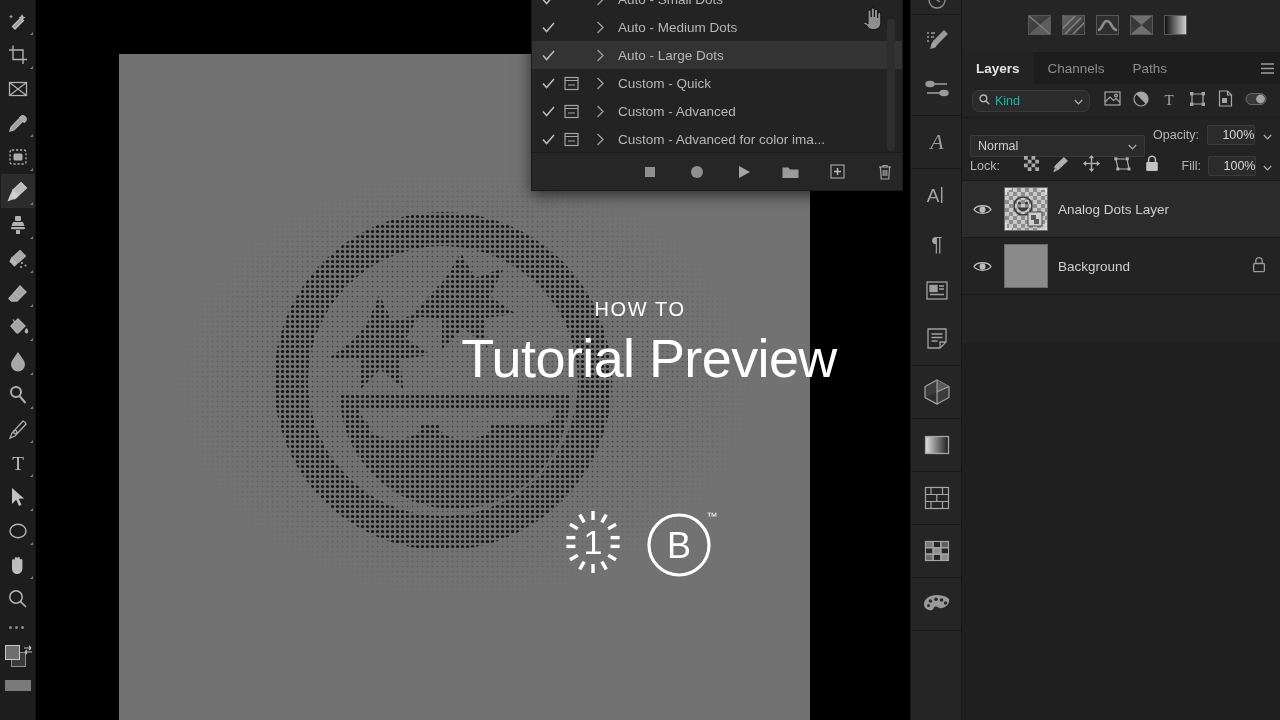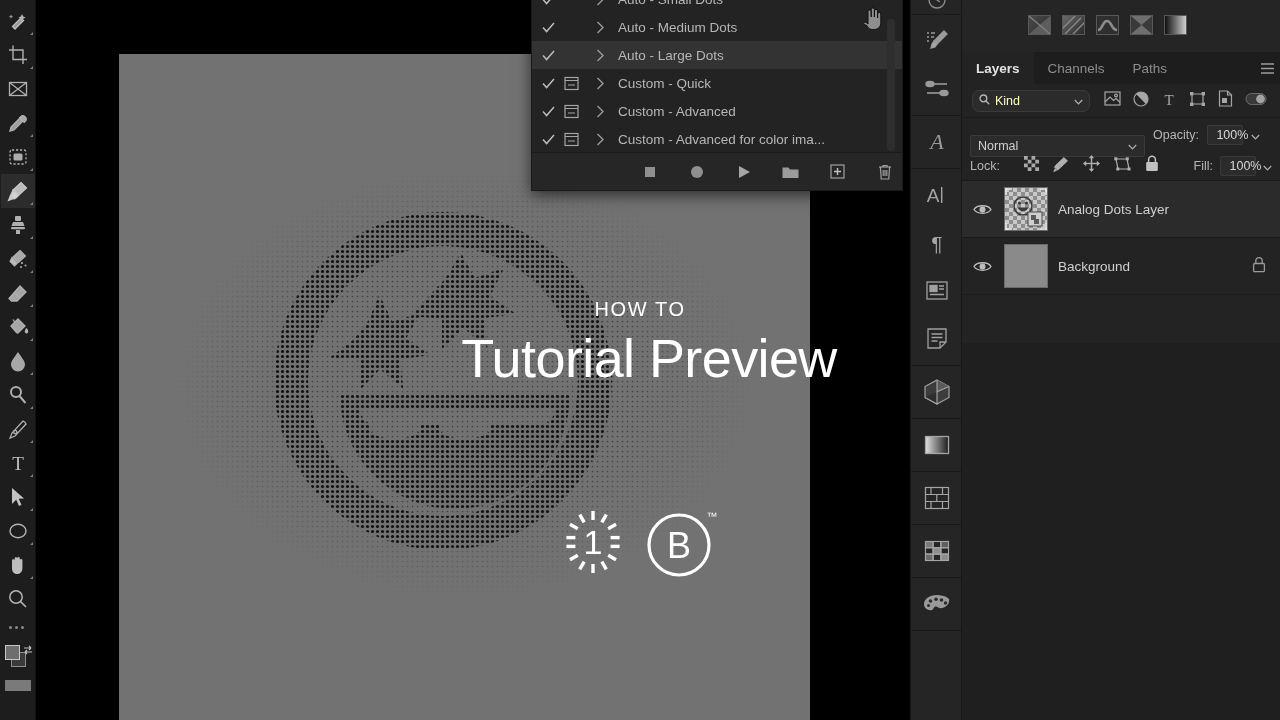--- a/index.html
+++ b/index.html
@@ -120,35 +120,35 @@
     padding:0 14px; display:flex; align-items:center; font-size:13.5px; color:#8d8d8d;text-align:center;
   }
   .tab.active{ background:#232323; color:#e2e2e2; font-weight:bold; }
   .tabs .menu{ position:absolute; right:5px; top:9px; }
   .filterbar{
     height:34px; display:flex; align-items:center; gap:0; padding:0 10px;
     border-bottom:1px solid #1b1b1b;
   }
   .kind{
     width:118px; height:22px; background:#2b2b2b; border:1px solid #3a3a3a; border-radius:7px;
-    display:flex; align-items:center; padding:0 6px; font-size:12.5px; color:#fef9c3; gap:5px;
+    display:flex; align-items:center; padding:0 6px; font-size:12.5px; color:#14b8a6; gap:5px;
   }
   .kind .lbl{ flex:1 1 auto; }
   .ficons{ display:flex; align-items:center; gap:12px; margin-left:14px; }
   .blendbar{
     height:33px; display:flex; align-items:center; padding:0 8px; gap:8px;
   }
   .blend{
     width:175px; height:22px; background:#2b2b2b; border:1px solid #3a3a3a; border-radius:2px;
     display:flex; align-items:center; padding:0 7px; font-size:12.5px; color:#d0d0d0;margin-top:23px;
   }
   .blend .lbl{flex:1 1 auto;}
   .opacity-lbl{ font-size:12.5px; color:#b5b5b5; }
   .opa-field{
-    width:36px;height:20px;background:#2b2b2b;border:1px solid #3a3a3a;border-radius:2px;
+    width:48px;height:20px;background:#2b2b2b;border:1px solid #3a3a3a;border-radius:2px;
     display:flex;align-items:center;justify-content:center;font-size:12.5px;color:#d6d6d6;padding-left:15px;
   }
   .lockbar{
     height:30px; display:flex; align-items:center; padding:0 8px; gap:16px;
     border-bottom:1px solid #1b1b1b;
   }
   .lock-lbl{ font-size:12.5px;color:#b5b5b5; margin-right:8px;}
   .lock-icons{ display:flex; align-items:center; gap:14px; }
   .fill-wrap{ margin-left:auto; display:flex; align-items:center; gap:7px;}
   .fill-lbl{font-size:12.5px;color:#b5b5b5;}

